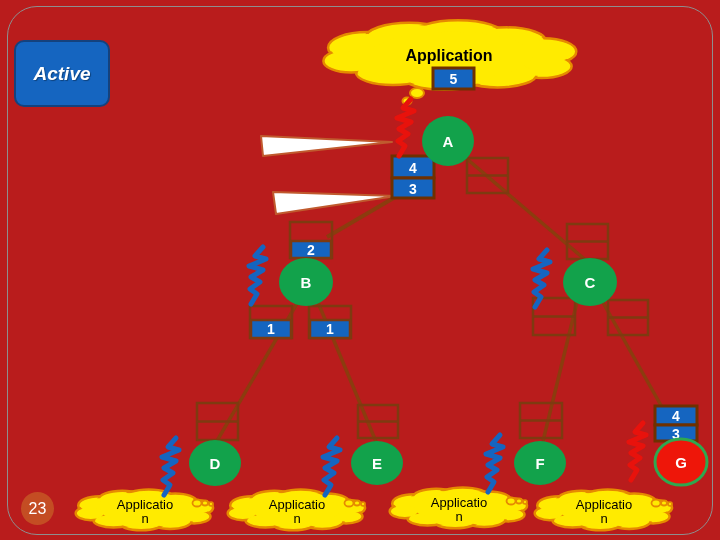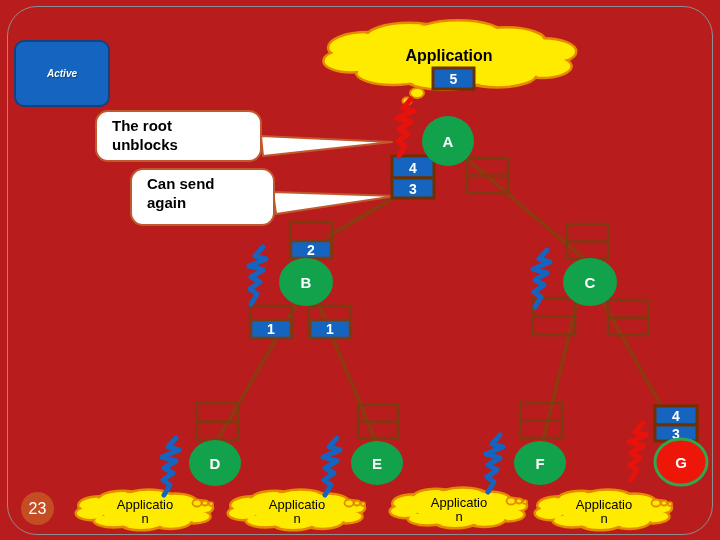--- a/index.html
+++ b/index.html
@@ -8,21 +8,21 @@
     font-family:"Liberation Sans",sans-serif;
   }
   .frame{
     position:absolute;left:7px;top:6px;width:704px;height:527px;
     border:1.6px solid #8e8e8e;border-radius:30px;pointer-events:none;
   }
   .active-btn{
     position:absolute;left:14px;top:40px;width:92px;height:63px;
     background:var(--blue,#1565c0);border:2px solid var(--active-border,#14427e);
     border-radius:10px;display:flex;align-items:center;justify-content:center;
-    color:#fff;font-weight:bold;font-style:italic;font-size:10px;
+    color:#fff;font-weight:bold;font-style:italic;font-size:19px;
     text-shadow:1px 1px 1px rgba(0,0,0,.35);
   }
   .callout{
     position:absolute;background:#fff;border:2.5px solid var(--callout-border,#c05a2e);
     border-radius:13px;color:#000;font-weight:bold;font-size:15px;line-height:1.25;
     display:flex;align-items:flex-start;padding:5px 0 0 15px;box-sizing:border-box;z-index:4;
   }
   .callout.c1{left:95px;top:110px;width:167px;height:52px;}
   .callout.c2{left:130px;top:168px;width:145px;height:58px;}
   .callout .txt1{max-width:95px;}
@@ -304,24 +304,18 @@
         <polyline points="643,423 635,432 646,435 629,442 643,446 631,453 640,458 630,465 637,470 631,480" fill="none" stroke="#e8120c" stroke-width="5" stroke-linecap="round" stroke-linejoin="round"></polyline>
       </g>
     </svg>
 
   <div class="frame"></div>
 
   <div class="active-btn">
     <span>Active</span>
   </div>
 
-  <div class="callout c1">
-    <span class="txt1">The root unblocks</span>
-  </div>
-
-  <div class="callout c2">
-    <span class="txt2">Can send again</span>
-  </div>
+
 
   <div class="page-circle">
     <span>23</span>
   </div>
 </div>
 
 </body></html>

